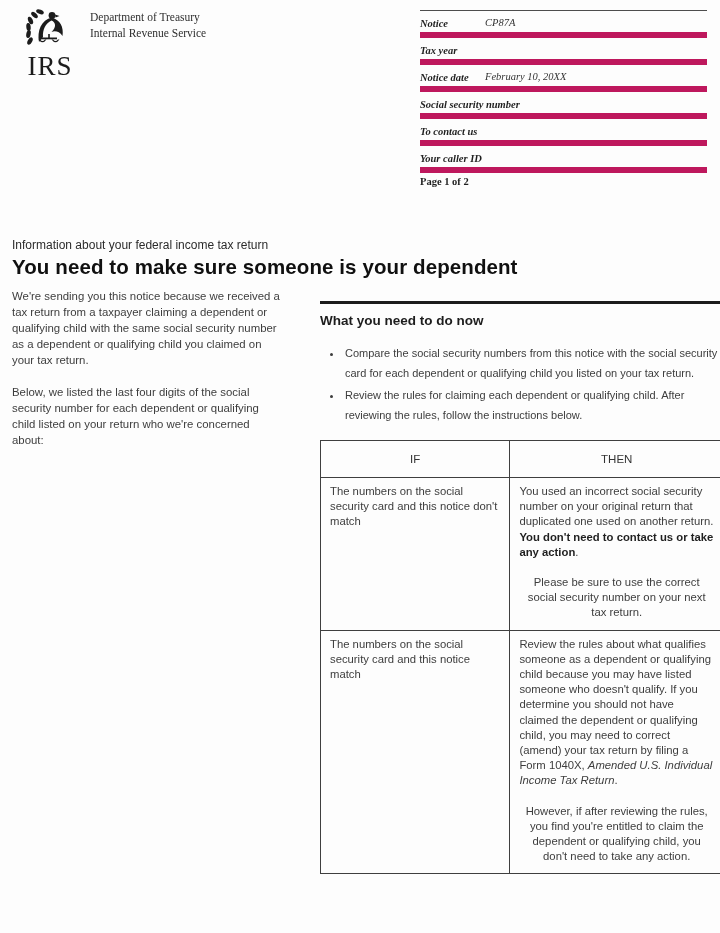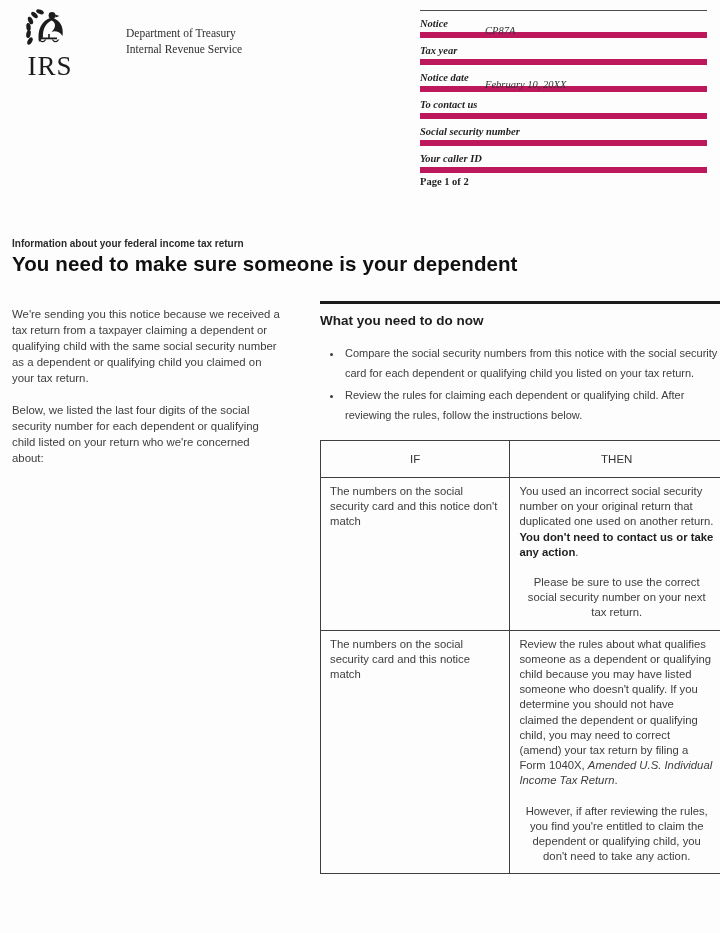--- a/index.html
+++ b/index.html
@@ -18,52 +18,52 @@
   .eagle { display: block; margin-left: 2px; }
   .irs-wordmark {
     font-family: "Liberation Serif", serif;
     font-size: 27px;
     letter-spacing: 1px;
     color: #1b1b1b;
     line-height: 1;
     margin-top: 1px;
   }
   .agency-block {
-    position: absolute; left: 90px; top: 25px;
+    position: absolute; left: 90px; top: 9px;
     font-family: "Liberation Serif", serif;
-    font-size: 11.5px; line-height: 16px; color: #2e2e2e; margin-left: 36px;
+    font-size: 11.5px; line-height: 16px; color: #2e2e2e;
   }
 
   .info-table {
     position: absolute; left: 420px; top: 10px; width: 287px;
     font-family: "Liberation Serif", serif;
     border-top: 1px solid #4d4d4d;
   }
   .info-row {
     position: relative;
     min-height: 17.5px;
     border-bottom: 6px solid #be185d;
     padding: 2px 0 1px;
     font-style: italic;
   }
   .info-label { font-weight: bold; font-size: 10.5px; color: #1f1f1f; white-space: nowrap; }
   .info-value {
-    position: absolute; left: 65px; top: 14px;
+    position: absolute; left: 65px; top: 6px;
     font-size: 10.5px; color: #333; white-space: nowrap;
   }
   .page-row { padding-top: 3px; font-weight: bold; font-size: 10.5px; color: #1f1f1f; }
 
   
   .title-block { position: absolute; left: 12px; top: 238px; width: 700px; }
-  .title-kicker { font-size: 10px; font-weight: 700; color: #2b2b2b; }
+  .title-kicker { font-size: 12px; font-weight: 400; color: #2b2b2b; }
   .page-title { font-size: 20.5px; font-weight: bold; color: #101010; margin-top: 3px; letter-spacing: 0.1px; }
 
   
   .left-col {
-    position: absolute; left: 12px; top: 306px; width: 270px;
+    position: absolute; left: 12px; top: 288px; width: 270px;
     font-size: 11.4px; line-height: 16px; color: #3d3d3d;
   }
   .left-col p + p { margin-top: 16px; }
 
   
   .right-col { position: absolute; left: 309px; top: 301px; width: 409px; margin-left: 11px; }
   .section-rule { height: 3px; background: #1c1c1c; }
   .section-heading { font-size: 13.5px; font-weight: bold; color: #1d1d1d; margin-top: 9px; }
   .action-list {
     margin-top: 15px; padding-left: 23px;
@@ -131,25 +131,25 @@
   </div>
   <div class="info-row">
     <span class="info-label">Tax year</span>
     <span class="info-value"></span>
   </div>
   <div class="info-row">
     <span class="info-label">Notice date</span>
     <span class="info-value">February 10, 20XX</span>
   </div>
   <div class="info-row">
+    <span class="info-label">Social security number</span>
+    <span class="info-value"></span>
+  </div>
+  <div class="info-row">
     <span class="info-label">To contact us</span>
-    <span class="info-value"></span>
-  </div>
-  <div class="info-row">
-    <span class="info-label">Social security number</span>
     <span class="info-value"></span>
   </div>
   <div class="info-row">
     <span class="info-label">Your caller ID</span>
     <span class="info-value"></span>
   </div>
   <div class="page-row">Page 1 of 2</div>
 </div>
 
 <div class="title-block">

